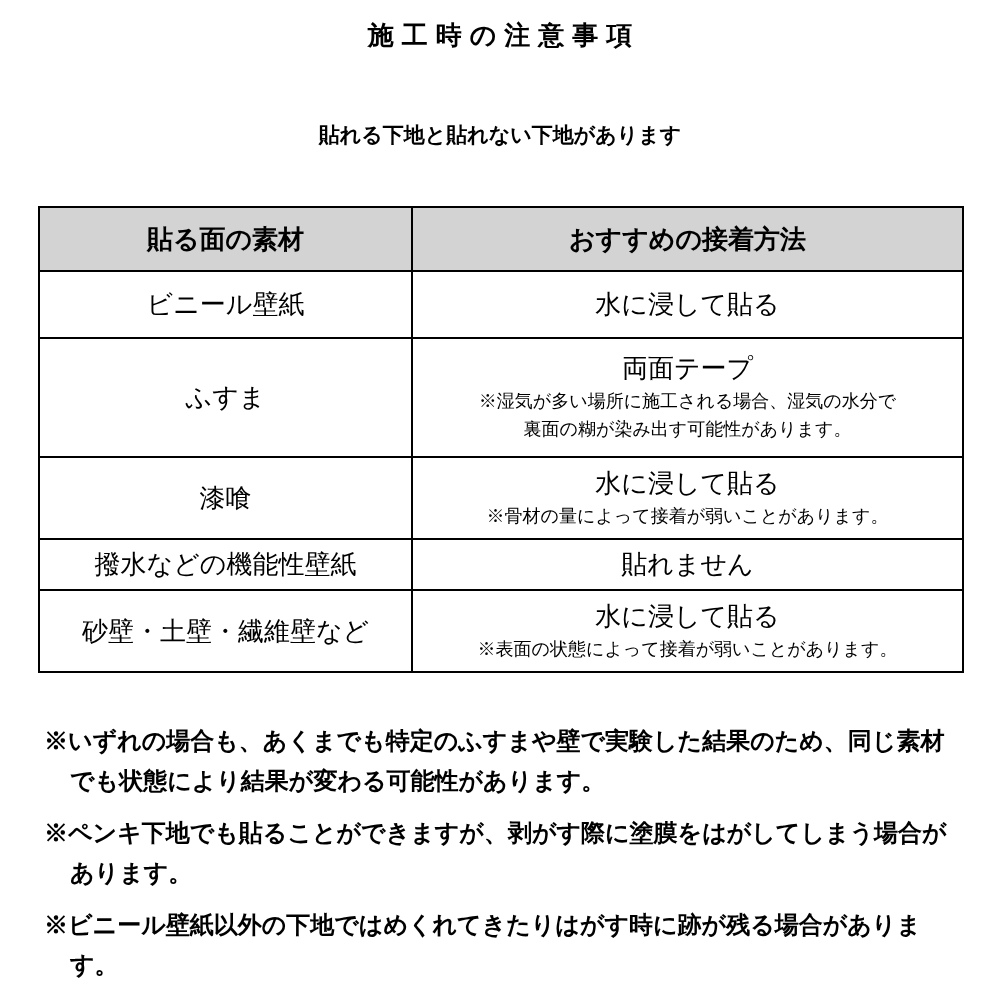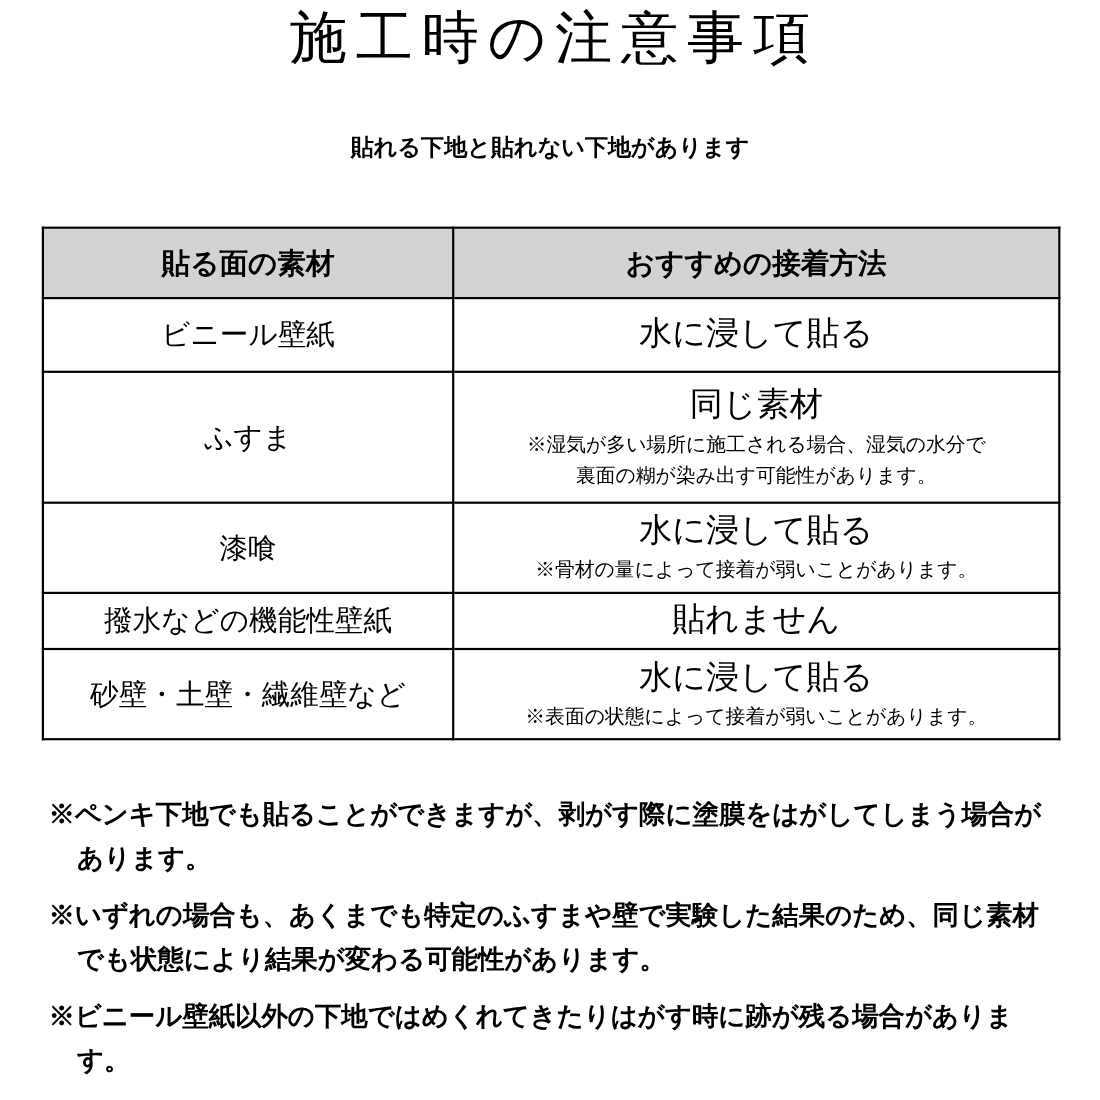--- a/index.html
+++ b/index.html
@@ -13,22 +13,22 @@
     height: 1000px;
     background: var(--background, #ffffff);
     color: var(--text, #000000);
     font-family: "Liberation Sans", sans-serif;
     overflow: hidden;
   }
   .title {
     margin: 12px 0 0 0;
     text-align: center;
     font-family: "Liberation Serif", serif;
-    font-weight: 400;
-    font-size: 52px;
+    font-weight: 700;
+    font-size: 26px;
     line-height: 48px;
     letter-spacing: 8px;
     text-indent: 8px;
   }
   .subtitle {
     margin: 56px 0 0 0;
     text-align: center;
     font-weight: 700;
     font-size: 21px;
     line-height: 38px;
@@ -59,21 +59,21 @@
   tr.row-1 { height: 67px; }
   tr.row-2 { height: 119px; }
   tr.row-3 { height: 82px; }
   tr.row-4 { height: 51px; }
   tr.row-5 { height: 82px; }
   .material {
     font-size: 26px;
     font-weight: 500;
   }
   .method {
-    font-size: 30px;
+    font-size: 26px;
     font-weight: 500;
     line-height: 1.35;
   }
   .note {
     font-size: 18px;
     font-weight: 500;
     line-height: 1.55;
     white-space: pre-line;
     margin-top: 2px;
   }
@@ -120,21 +120,21 @@
         <td>
           <div class="method">水に浸して貼る</div>
 
         </td>
       </tr>
       <tr class="row-2">
         <td>
           <div class="material">ふすま</div>
         </td>
         <td>
-          <div class="method">同じ素材</div>
+          <div class="method">両面テープ</div>
           <div class="note">※湿気が多い場所に施工される場合、湿気の水分で
 裏面の糊が染み出す可能性があります。</div>
         </td>
       </tr>
       <tr class="row-3">
         <td>
           <div class="material">漆喰</div>
         </td>
         <td>
           <div class="method">水に浸して貼る</div>
@@ -156,20 +156,20 @@
         </td>
         <td>
           <div class="method">水に浸して貼る</div>
           <div class="note">※表面の状態によって接着が弱いことがあります。</div>
         </td>
       </tr>
     </tbody>
   </table>
 
   <div class="footnotes">
+    <p class="footnote">※いずれの場合も、あくまでも特定のふすまや壁で実験した結果のため、同じ素材
+でも状態により結果が変わる可能性があります。</p>
     <p class="footnote">※ペンキ下地でも貼ることができますが、剥がす際に塗膜をはがしてしまう場合が
 あります。</p>
-    <p class="footnote">※いずれの場合も、あくまでも特定のふすまや壁で実験した結果のため、同じ素材
-でも状態により結果が変わる可能性があります。</p>
     <p class="footnote">※ビニール壁紙以外の下地ではめくれてきたりはがす時に跡が残る場合があります。</p>
   </div>
 
 </div>
 
 </body></html>

